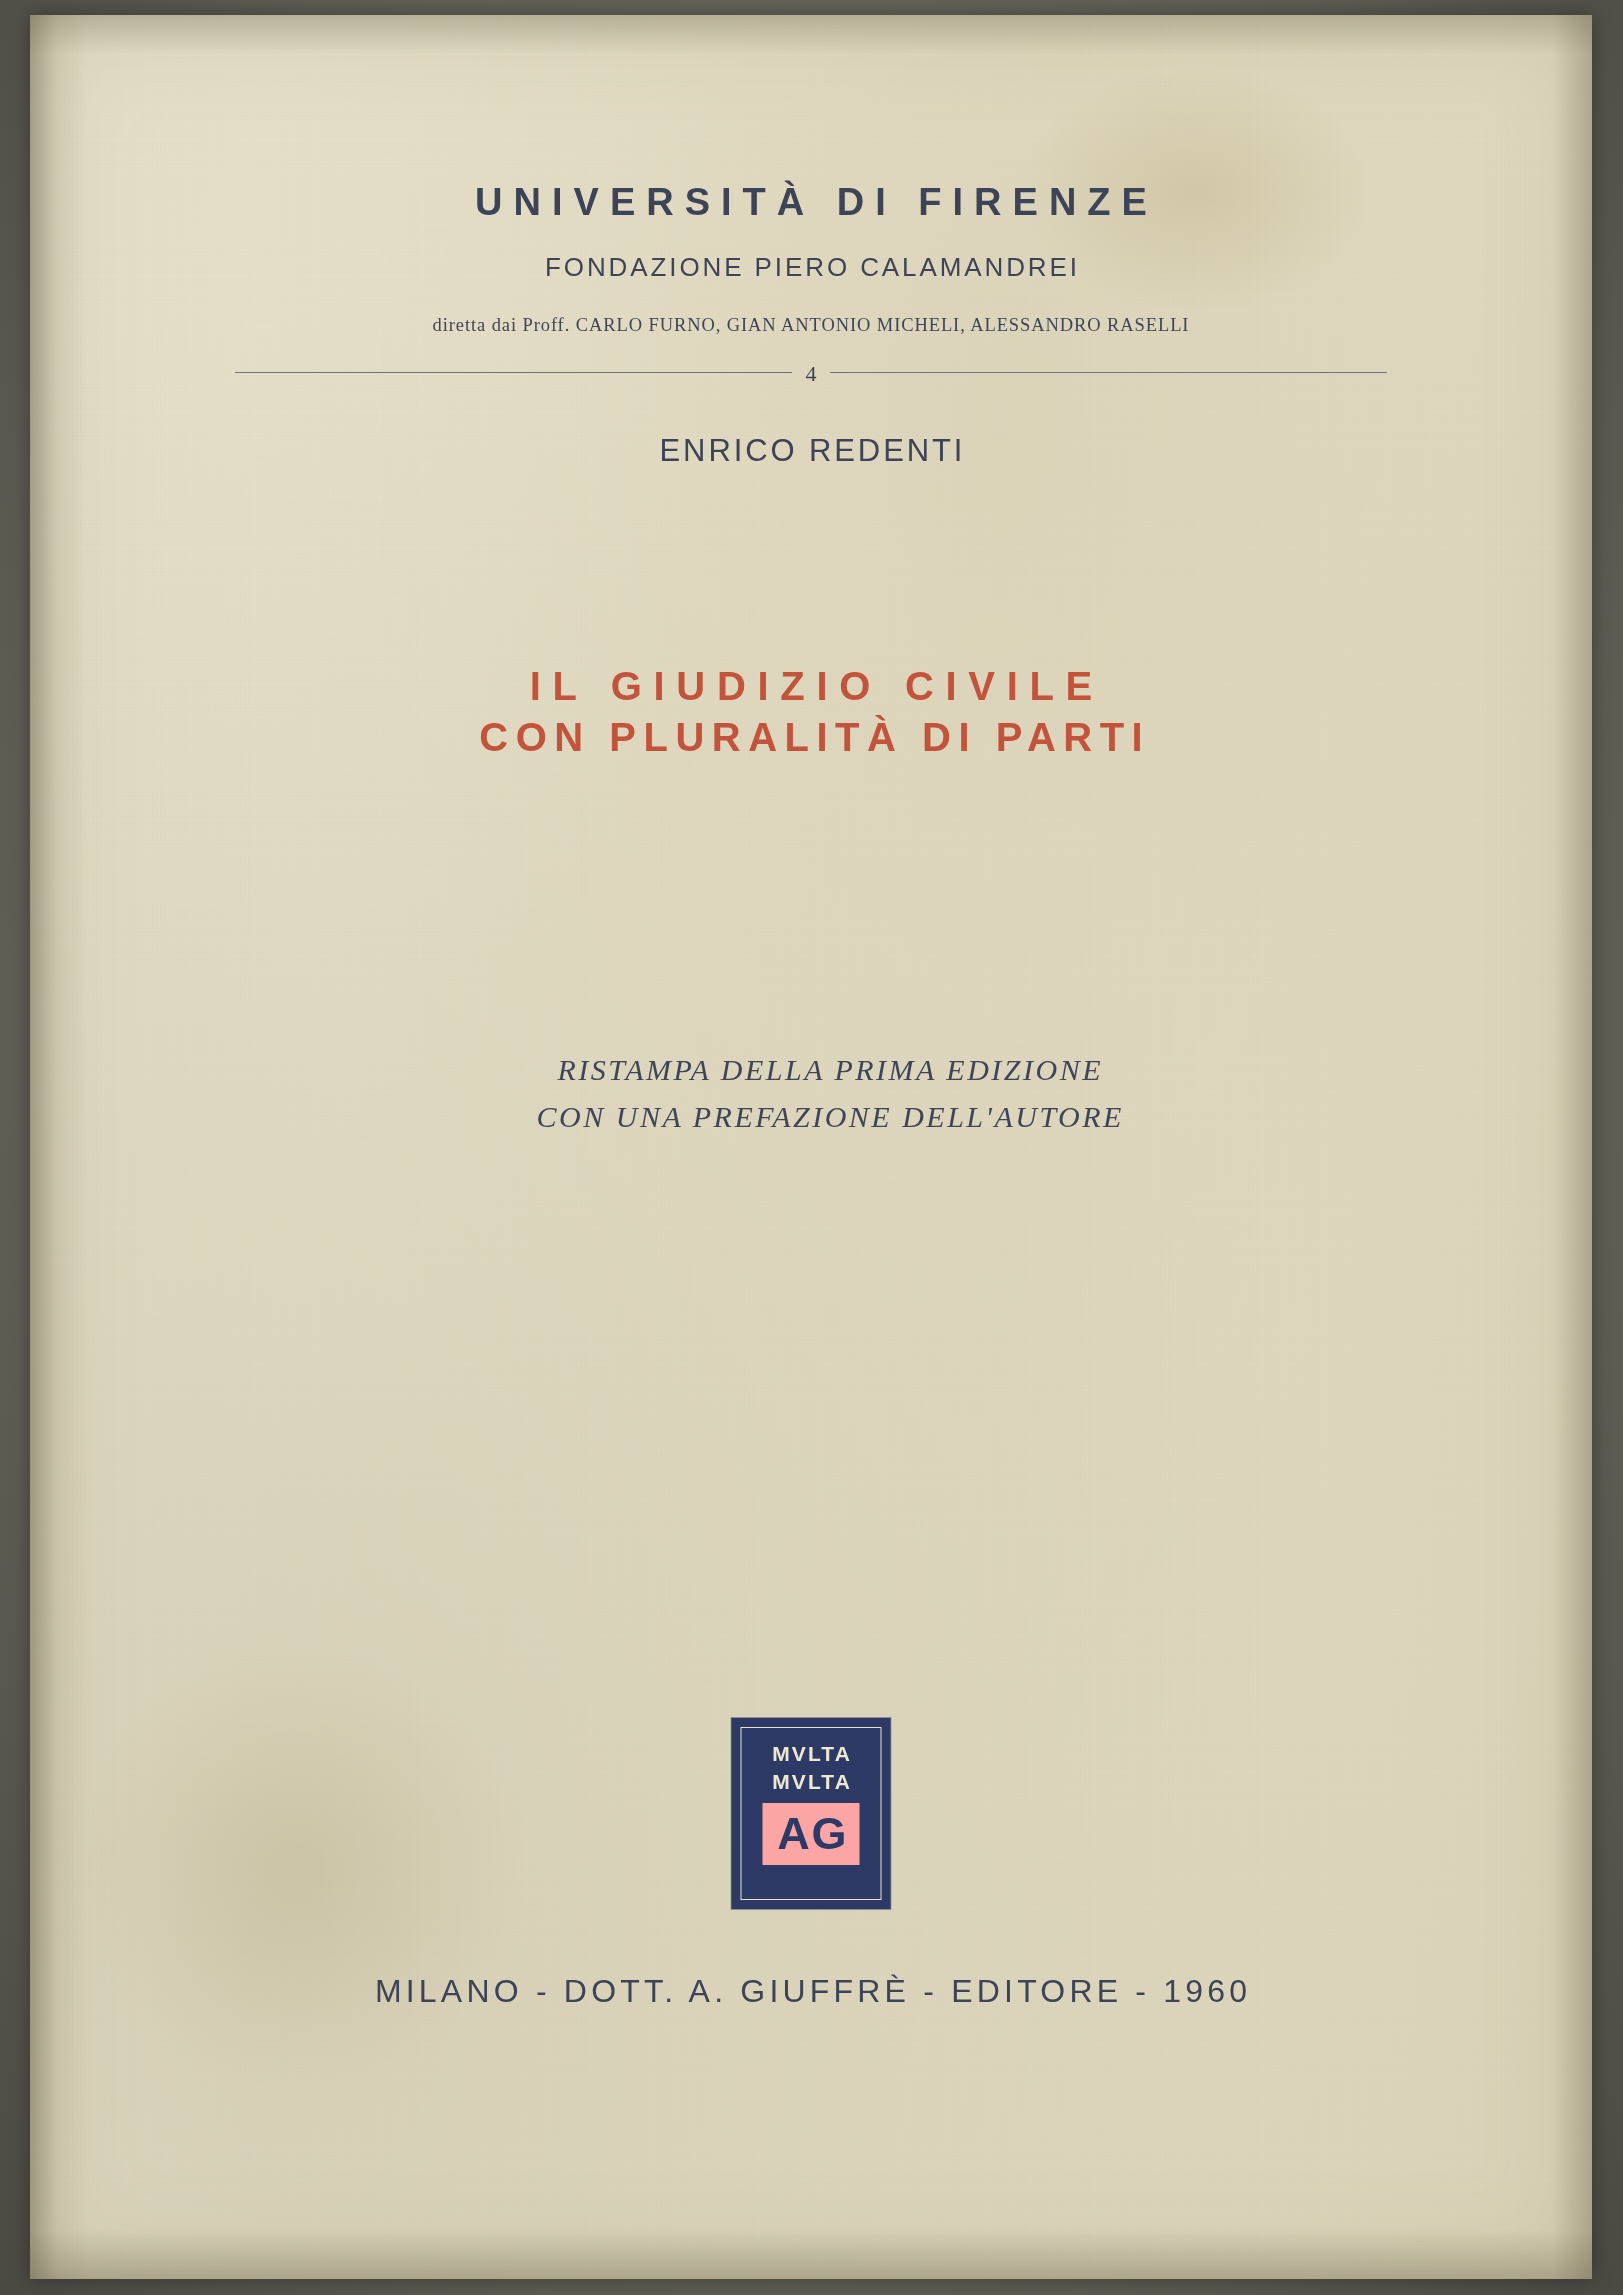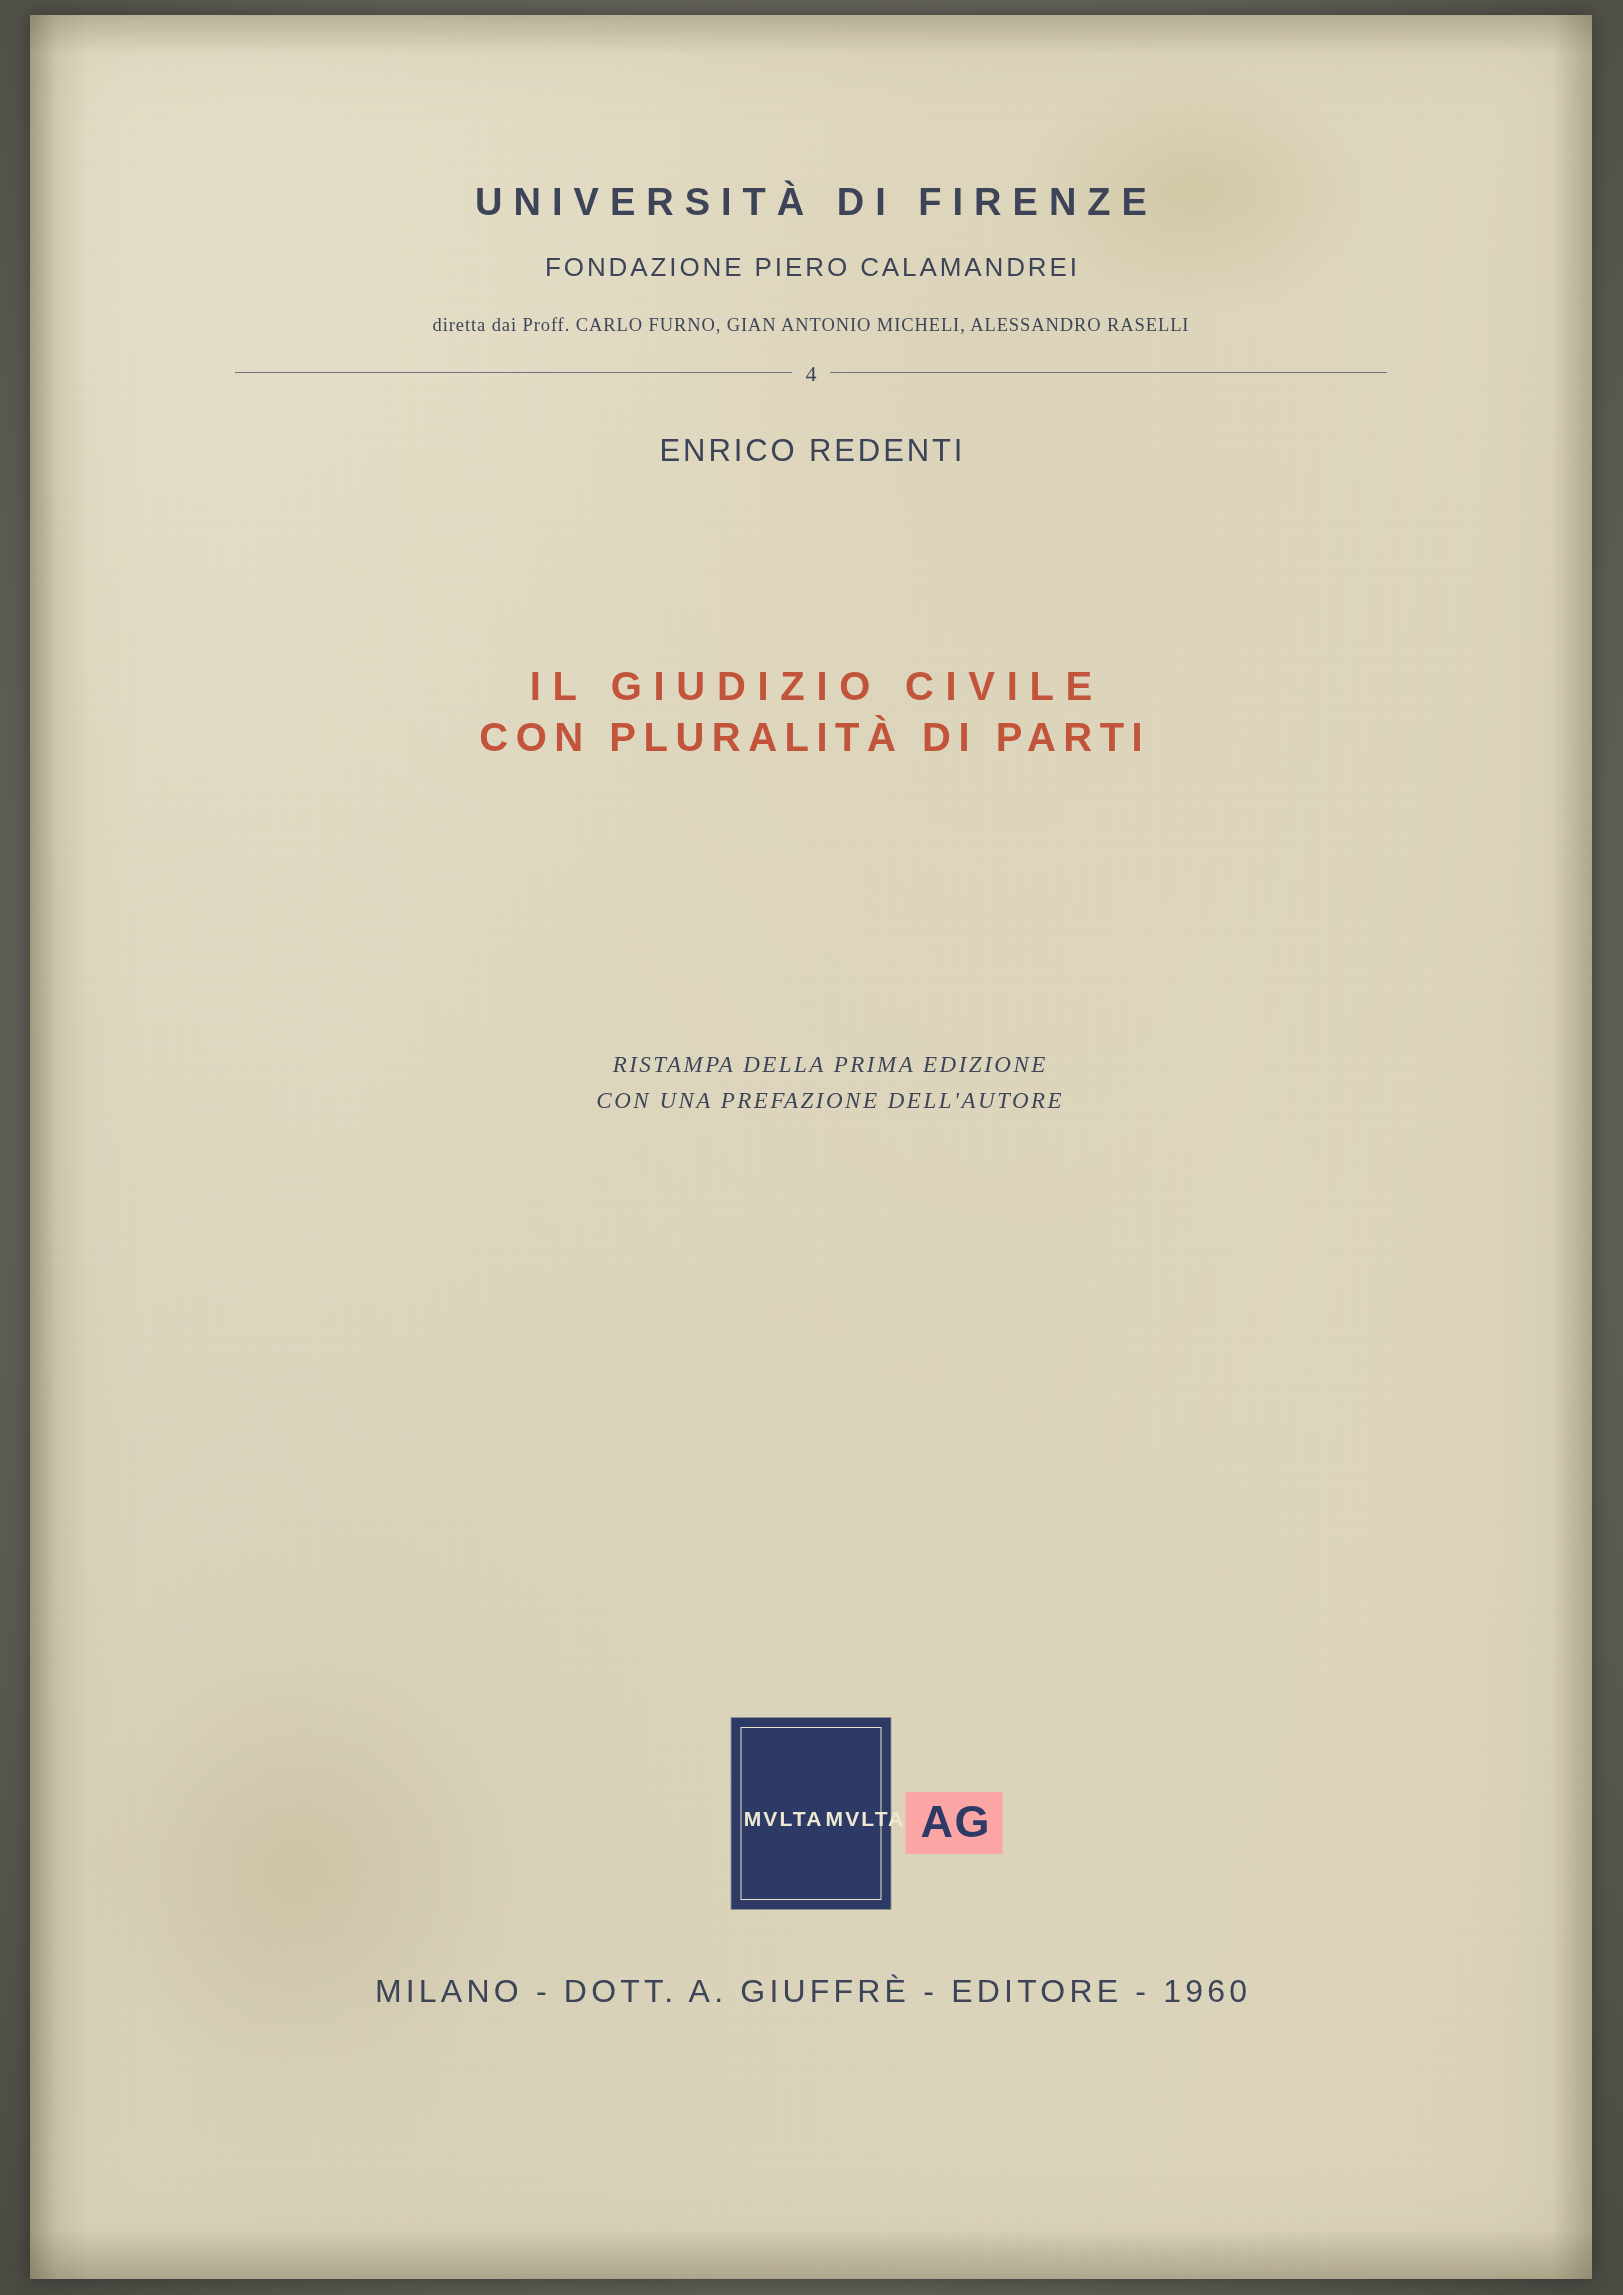--- a/index.html
+++ b/index.html
@@ -174,21 +174,21 @@
     line-height: 1.28;
   }
   .title-line1 { letter-spacing: 11.7px; text-indent: 11.7px; }
   .title-line2 { letter-spacing: 7.5px;  text-indent: 7.5px; }
 
   .subtitle {
     position: absolute;
     left: 0; right: 0;
     top: 1032px;
     font-style: italic;
-    font-size: 23px;
+    font-size: 30px;
     letter-spacing: 2.5px;
     line-height: 1.55;
     color: #3f4559;
     font-family: "Liberation Serif", serif;
     text-indent: 2.5px;
     margin-left: 36px;
   }
 
   
   .logo-wrap {
@@ -203,21 +203,21 @@
     background: #2e3a66;
     padding: 0;
     position: relative;
     box-shadow: 0 0 0 0.8px rgba(30,40,80,0.5);
   }
   .logo-inner {
     position: absolute;
     left: 9.2px; top: 9.2px; right: 9.2px; bottom: 9.2px;
     border: 1.7px solid #e8e2cc;
     display: flex;
-    flex-direction: row;
+    flex-direction: column;
     align-items: center;
     justify-content: flex-start;
     padding-top: 11.7px;
     box-sizing: border-box;
   }
   .logo-word {
     color: #eee8d2;
     font-family: "Liberation Sans", sans-serif;
     font-size: 21px;
     letter-spacing: 2.1px;

